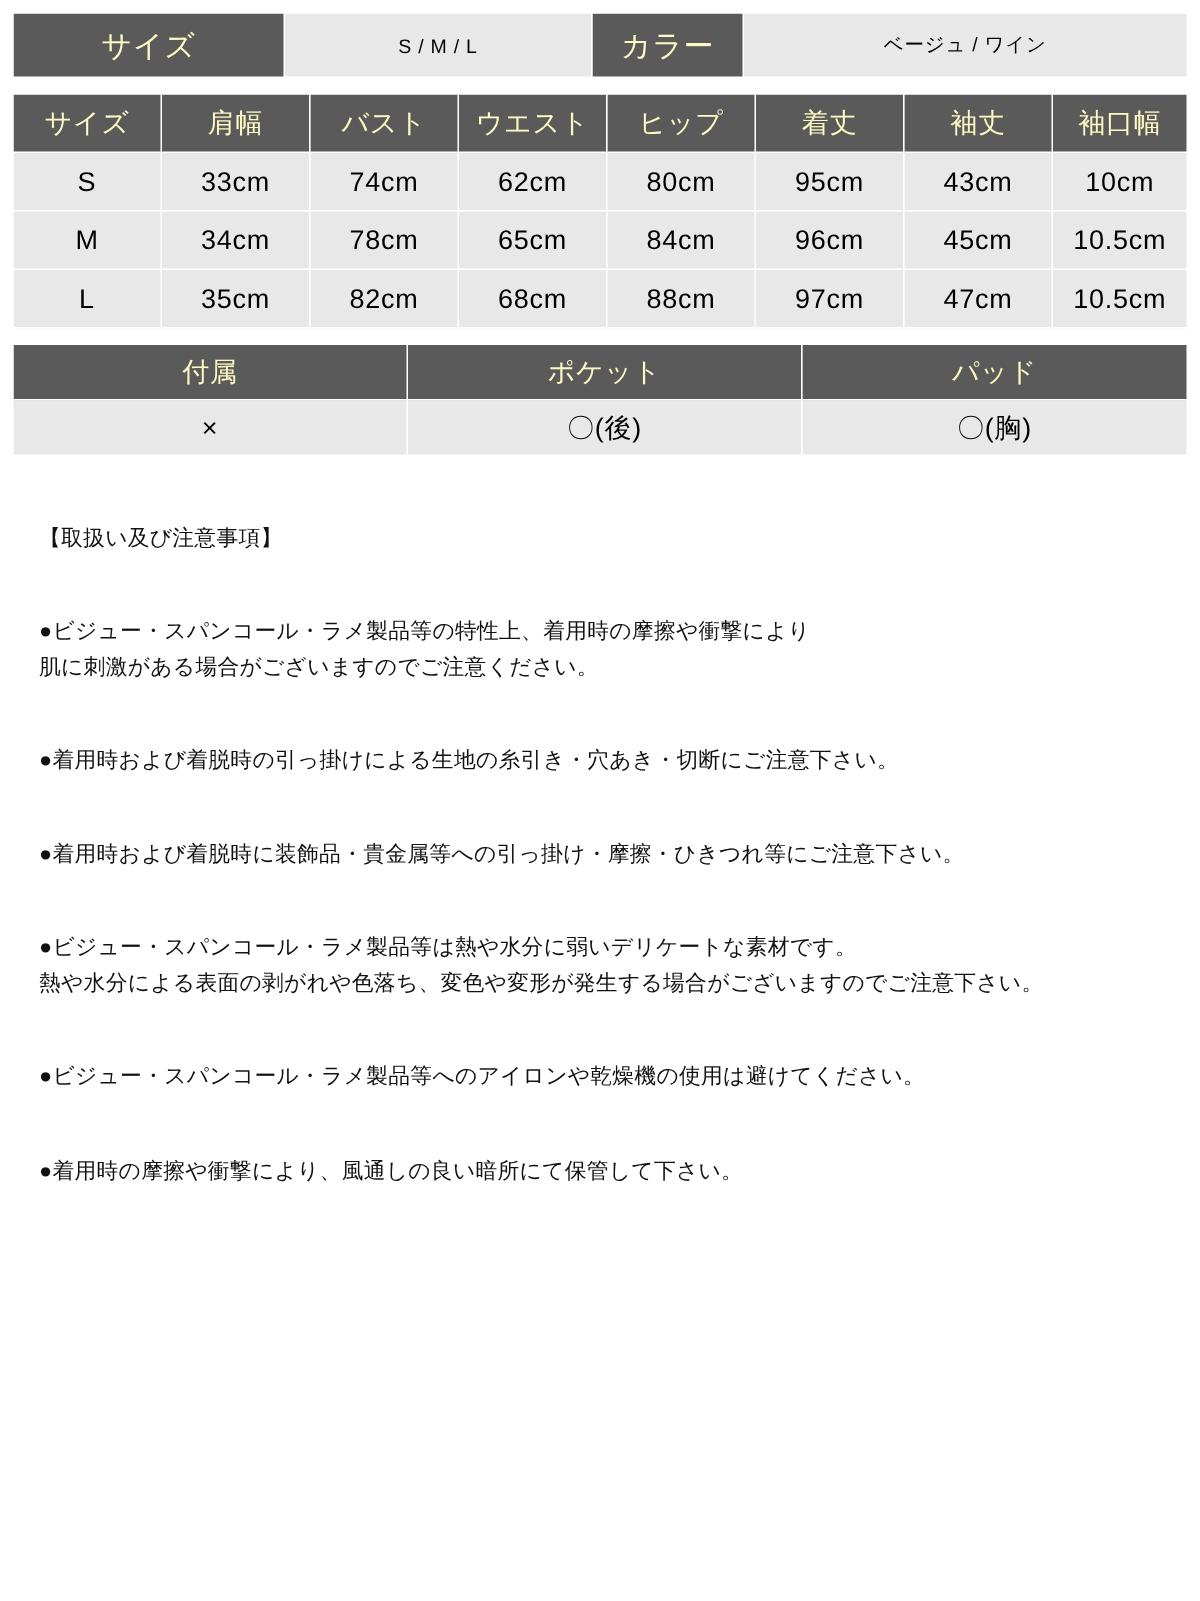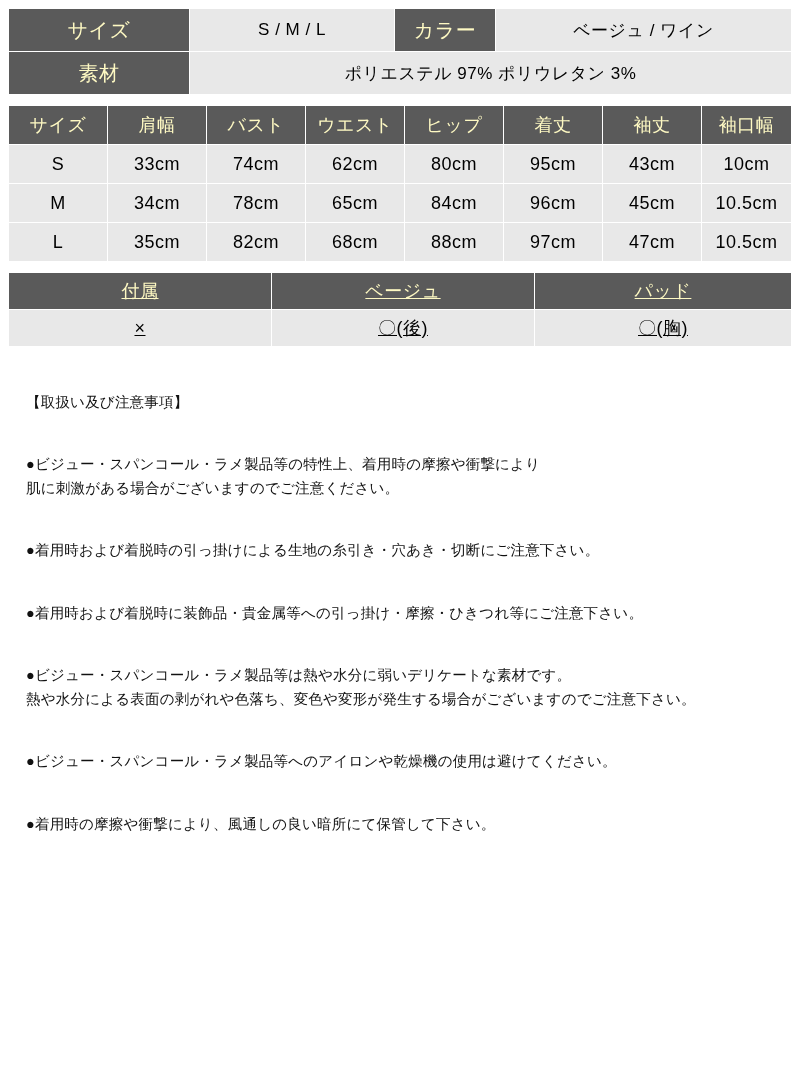--- a/index.html
+++ b/index.html
@@ -25,21 +25,21 @@
     border-collapse: collapse;
     width: 784px;
     table-layout: fixed;
   }
   td, th {
     border: 1px solid #ffffff;
     text-align: center;
     font-weight: normal;
     padding: 0;
     height: 38px;
-    font-size: 17px;
+    font-size: 13px;
     color: #000000;
     background: #e8e8e8;
     letter-spacing: 0.5px;
   }
   .hdr {
     background: #5a5a5a;
     color: #fef9c3;
     font-size: 19px;
   }
   .spacer {
@@ -48,21 +48,21 @@
   
   table.t-basic td { height: 42px; }
   table.t-basic .hdr { font-size: 20px; }
 
   
   table.t-meas td { height: 38px; font-size: 18px; }
   table.t-meas .hdr { font-size: 18px; }
   table.t-meas .rowlabel { background: #e8e8e8; }
 
   
-  table.t-attr td { height: 36px; font-size: 18px; text-decoration: underline; }
+  table.t-attr td { height: 36px; font-size: 18px; }
   table.t-attr .hdr { font-size: 18px; }
 
   .notes {
     margin-top: 44px;
     padding-left: 18px;
     font-size: 14.5px;
     line-height: 1.62;
     color: #111111;
     letter-spacing: 0.2px;
   }
@@ -74,24 +74,20 @@
 
 <div class="page">
 
   <table class="t-basic">
     <tbody>
       <tr>
         <td class="hdr" style="width:180px">サイズ</td>
         <td style="width:204px">S / M / L</td>
         <td class="hdr" style="width:100px">カラー</td>
         <td>ベージュ / ワイン</td>
-      </tr>
-      <tr>
-        <td class="hdr">素材</td>
-        <td colspan="3">ポリエステル 97% ポリウレタン 3%</td>
       </tr>
     </tbody>
   </table>
 
   <div class="spacer"></div>
 
   <table class="t-meas">
     <tbody>
       <tr>
         <td class="hdr" style="width:98px">サイズ</td>
@@ -135,21 +131,21 @@
       </tr>
     </tbody>
   </table>
 
   <div class="spacer"></div>
 
   <table class="t-attr">
     <tbody>
       <tr>
         <td class="hdr" style="width:262px">付属</td>
-        <td class="hdr" style="width:262px">ベージュ</td>
+        <td class="hdr" style="width:262px">ポケット</td>
         <td class="hdr">パッド</td>
       </tr>
       <tr>
         <td>×</td>
         <td>〇(後)</td>
         <td>〇(胸)</td>
       </tr>
     </tbody>
   </table>
 

